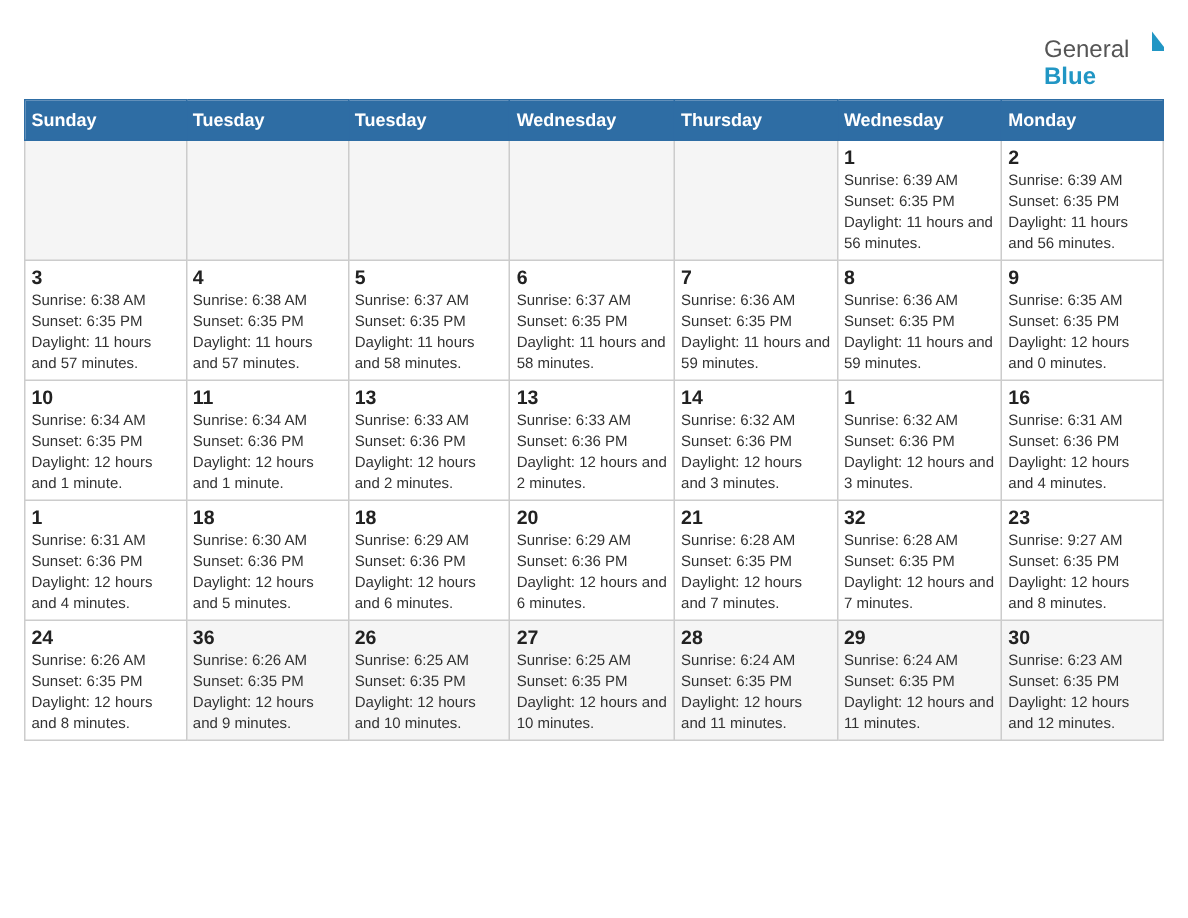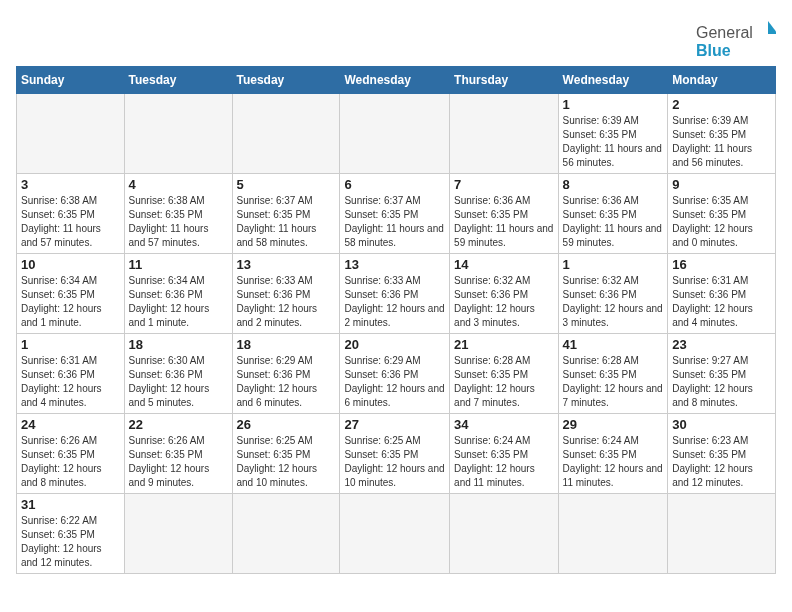--- a/index.html
+++ b/index.html
@@ -240,84 +240,70 @@
 Sunset: 6:36 PM
 Daylight: 12 hours and 6 minutes.</div>
         </td>
         <td>
           <span class="day-num">21</span>
           <div class="day-info">Sunrise: 6:28 AM
 Sunset: 6:35 PM
 Daylight: 12 hours and 7 minutes.</div>
         </td>
         <td>
-          <span class="day-num">41</span>
+          <span class="day-num">32</span>
           <div class="day-info">Sunrise: 6:28 AM
 Sunset: 6:35 PM
 Daylight: 12 hours and 7 minutes.</div>
         </td>
         <td>
           <span class="day-num">23</span>
           <div class="day-info">Sunrise: 9:27 AM
 Sunset: 6:35 PM
 Daylight: 12 hours and 8 minutes.</div>
         </td>
       </tr>
       <tr>
         <td>
           <span class="day-num">24</span>
           <div class="day-info">Sunrise: 6:26 AM
 Sunset: 6:35 PM
 Daylight: 12 hours and 8 minutes.</div>
         </td>
         <td>
-          <span class="day-num">22</span>
+          <span class="day-num">36</span>
           <div class="day-info">Sunrise: 6:26 AM
 Sunset: 6:35 PM
 Daylight: 12 hours and 9 minutes.</div>
         </td>
         <td>
           <span class="day-num">26</span>
           <div class="day-info">Sunrise: 6:25 AM
 Sunset: 6:35 PM
 Daylight: 12 hours and 10 minutes.</div>
         </td>
         <td>
           <span class="day-num">27</span>
           <div class="day-info">Sunrise: 6:25 AM
 Sunset: 6:35 PM
 Daylight: 12 hours and 10 minutes.</div>
         </td>
         <td>
-          <span class="day-num">34</span>
+          <span class="day-num">28</span>
           <div class="day-info">Sunrise: 6:24 AM
 Sunset: 6:35 PM
 Daylight: 12 hours and 11 minutes.</div>
         </td>
         <td>
           <span class="day-num">29</span>
           <div class="day-info">Sunrise: 6:24 AM
 Sunset: 6:35 PM
 Daylight: 12 hours and 11 minutes.</div>
         </td>
         <td>
           <span class="day-num">30</span>
           <div class="day-info">Sunrise: 6:23 AM
 Sunset: 6:35 PM
 Daylight: 12 hours and 12 minutes.</div>
         </td>
-      </tr>
-      <tr>
-        <td>
-          <span class="day-num">31</span>
-          <div class="day-info">Sunrise: 6:22 AM
-Sunset: 6:35 PM
-Daylight: 12 hours and 12 minutes.</div>
-        </td>
-        <td class="empty"></td>
-        <td class="empty"></td>
-        <td class="empty"></td>
-        <td class="empty"></td>
-        <td class="empty"></td>
-        <td class="empty"></td>
       </tr>
     </tbody>
 </table>
 
 </body></html>

